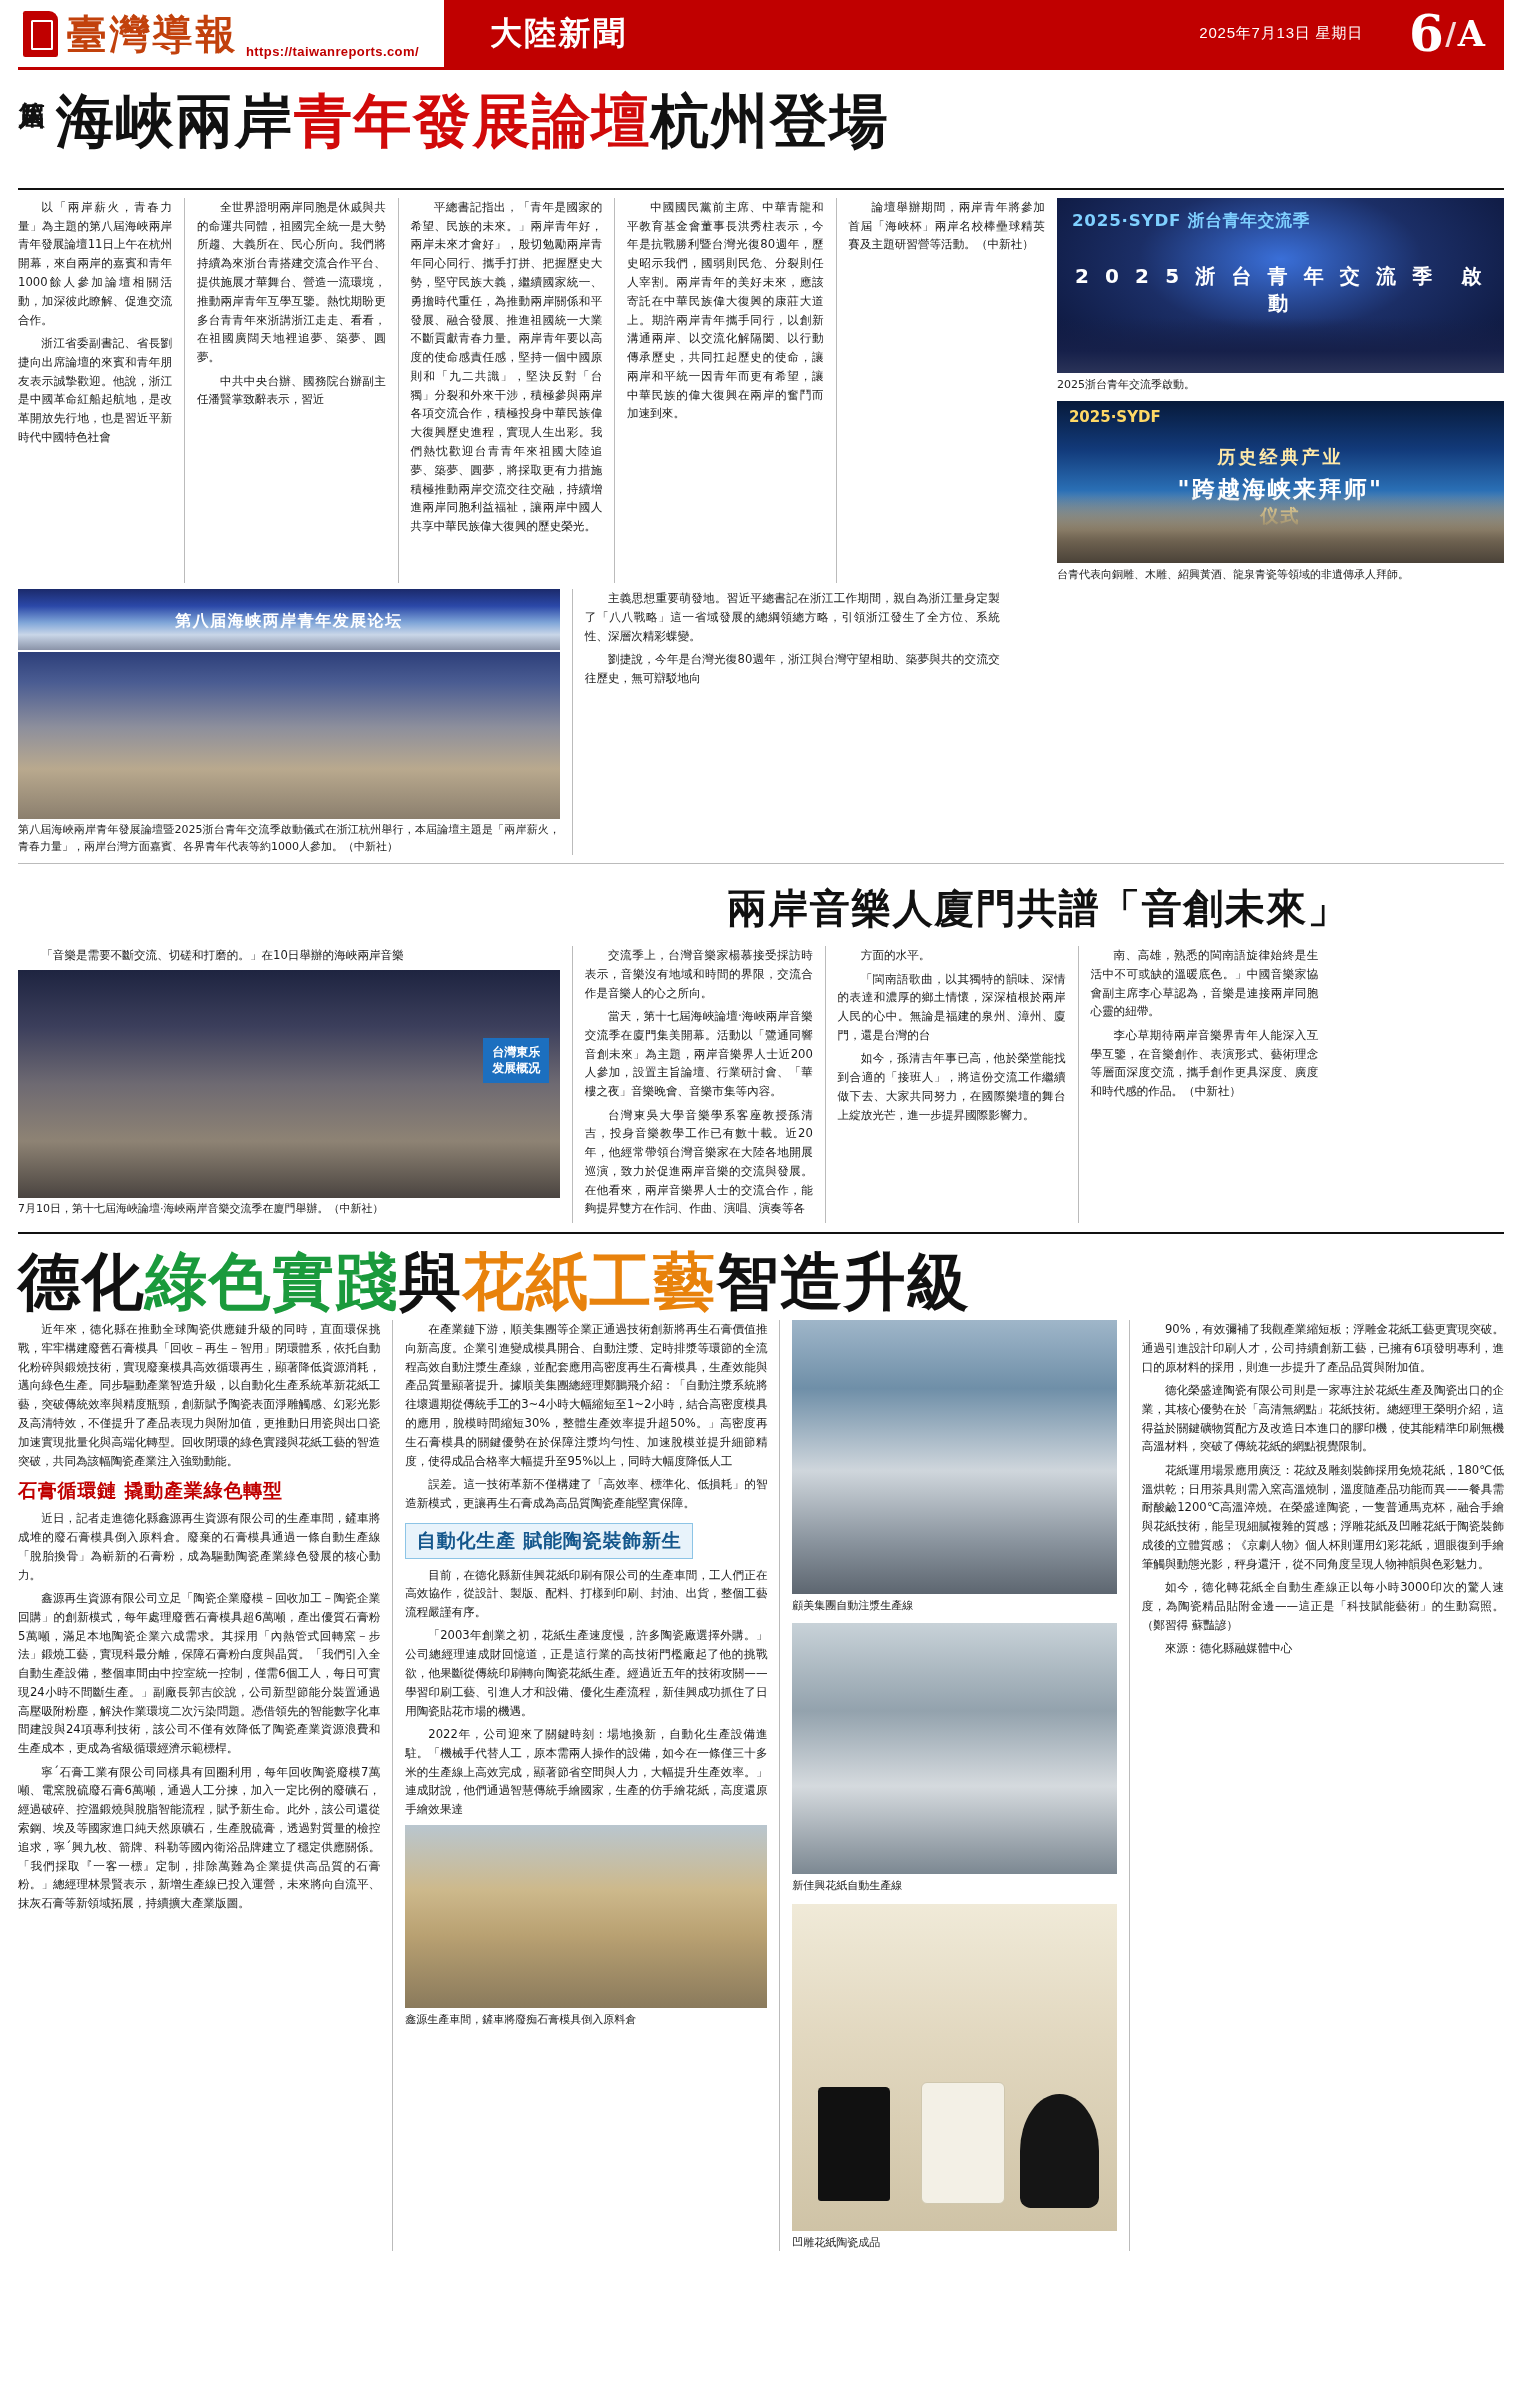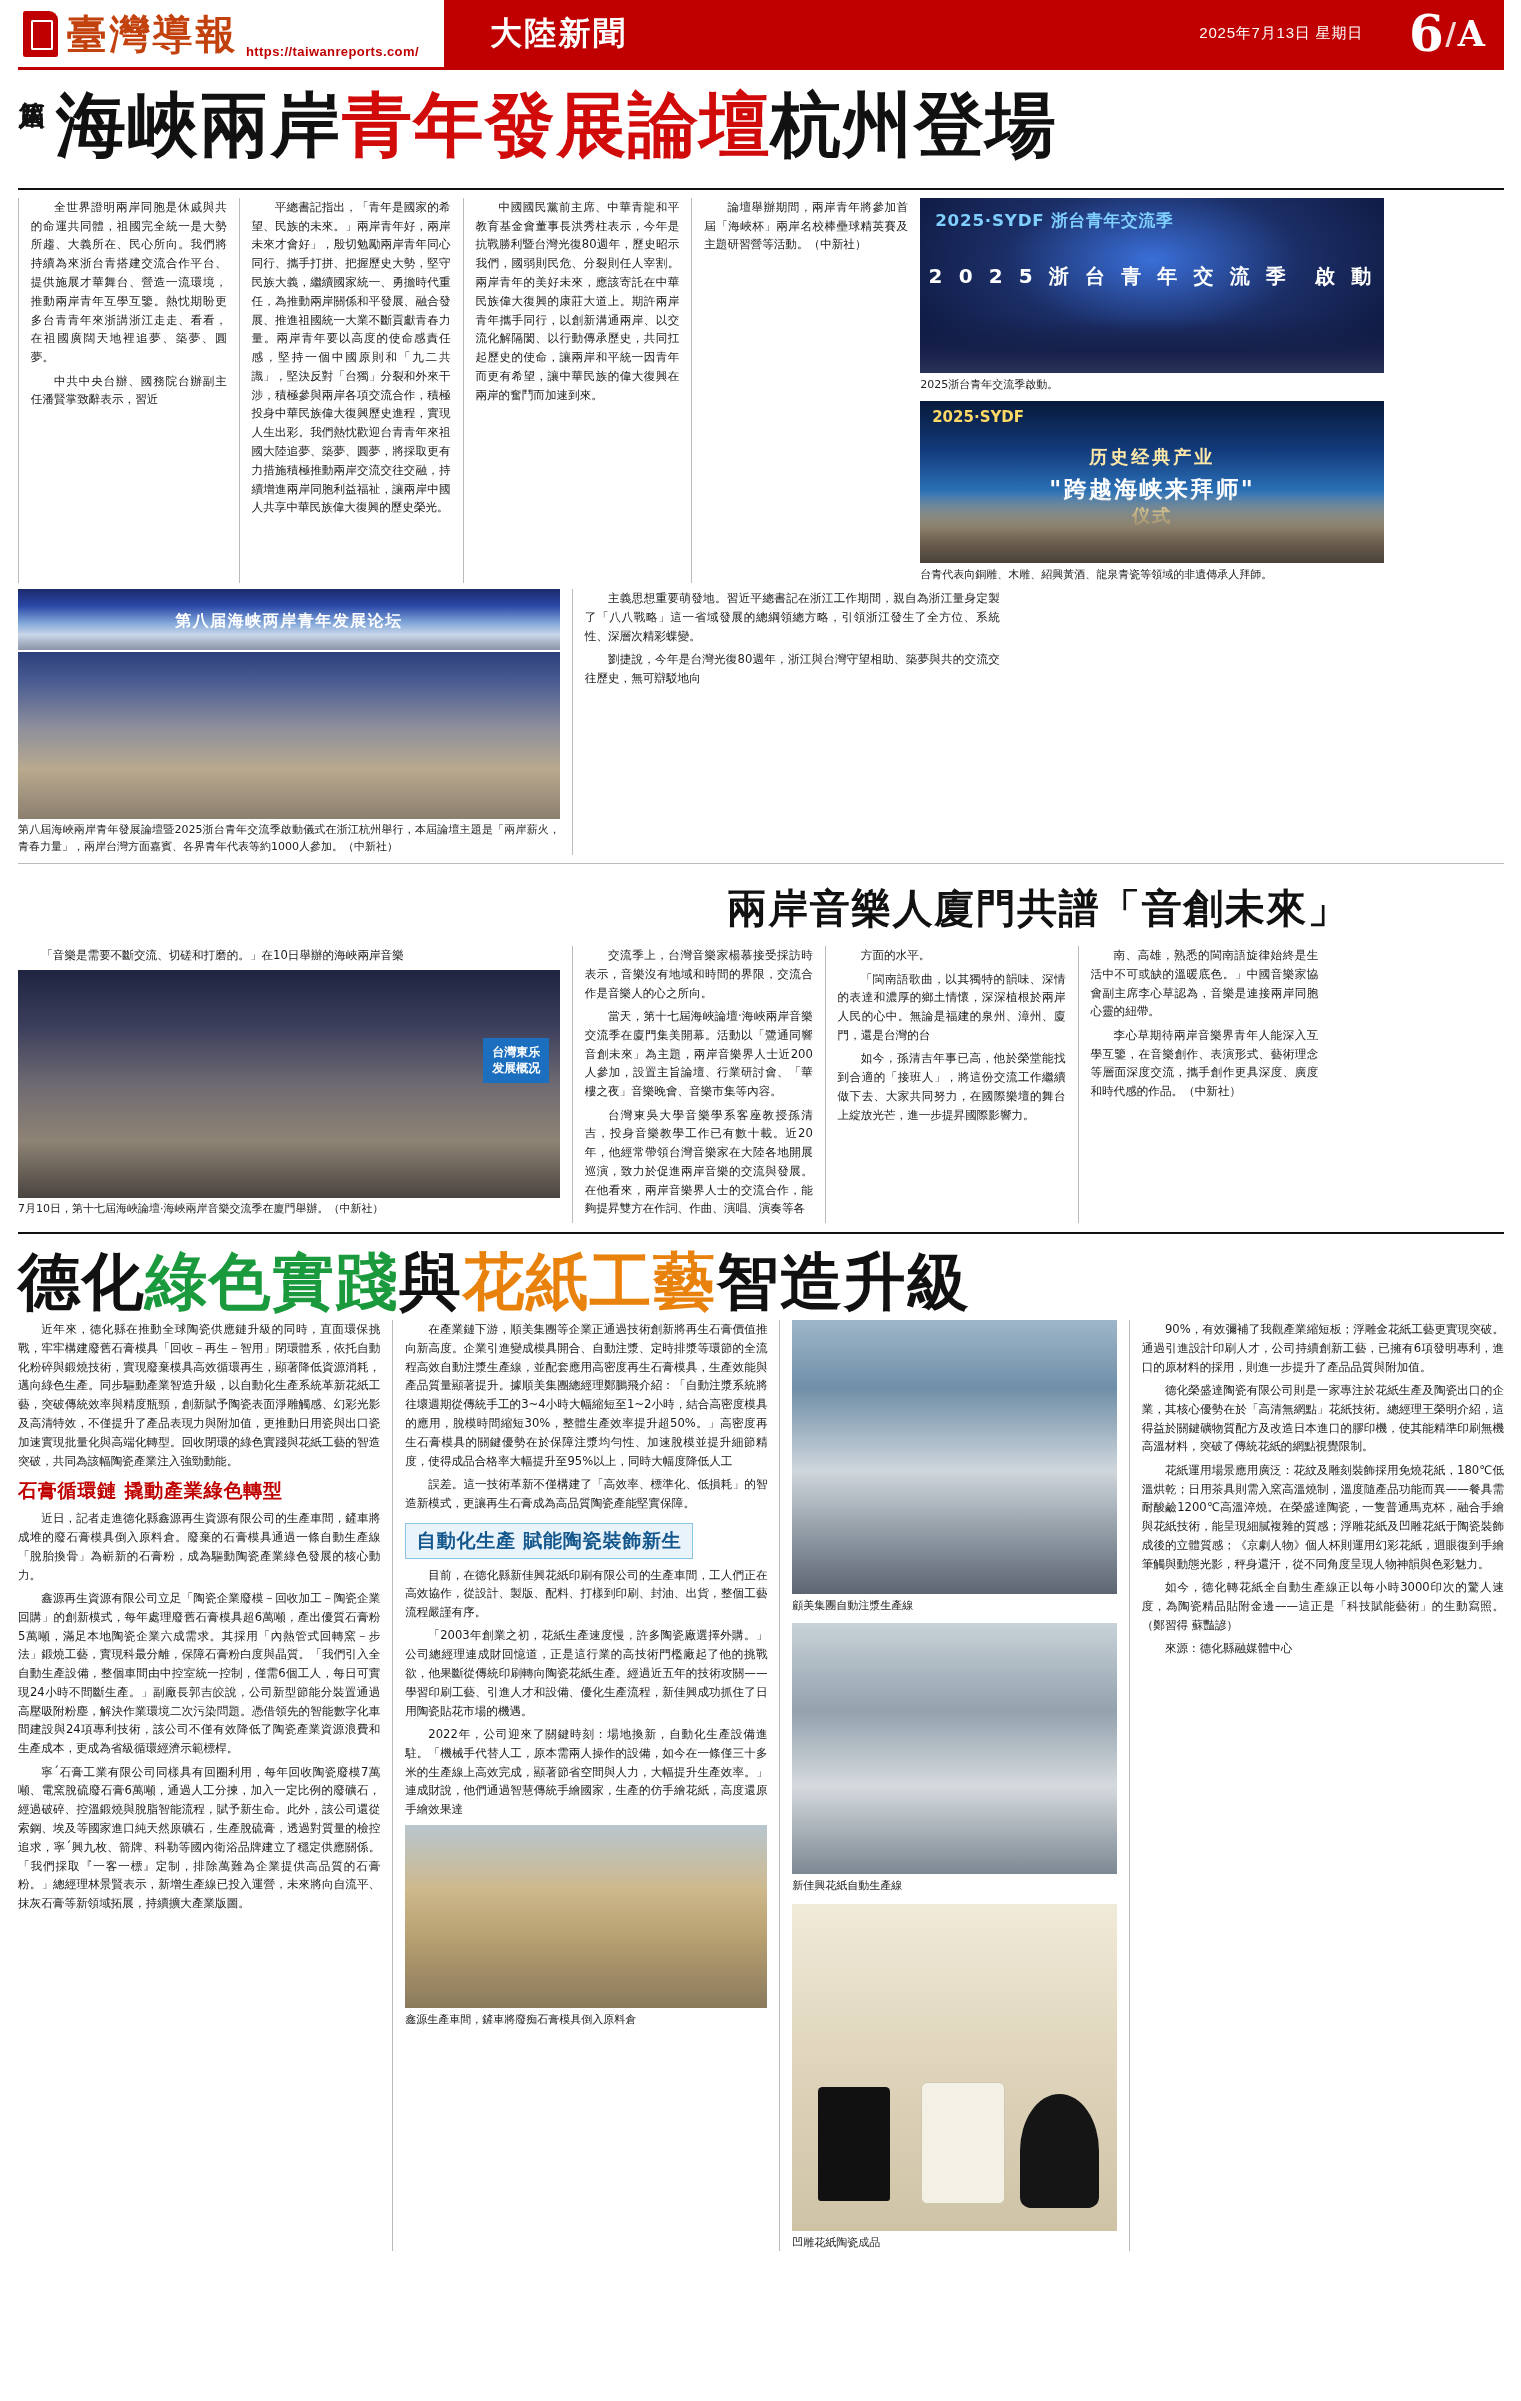--- a/index.html
+++ b/index.html
@@ -64,22 +64,22 @@
 
   
   .headline1-wrap { display:flex; align-items:center; padding:10.7px 0 7.6px; gap:10.7px; }
   .h1-kicker {
     font-family:"DejaVu Serif","Liberation Serif",serif;
     font-size:26px; font-weight:bold; line-height:1.05; color:#111;
     writing-mode:vertical-rl; text-orientation:upright; letter-spacing:1.5px;
     height:91px; display:flex; align-items:center;
   }
   .h1-main {
-    font-family:Liberation Serif, serif;
-    font-size:70px; font-weight:bold; letter-spacing:1.5px; line-height:1;
+    font-family:Liberation Mono, monospace;
+    font-size:58px; font-weight:bold; letter-spacing:1.5px; line-height:1;
     white-space:nowrap;
   }
   .h1-main .blk { color:#111; }
   .h1-main .red { color:#d10a0a; }
   .col { font-size:11.6px; line-height:1.62; text-align:justify; color:#1a1a1a; }
   .col p { margin:0 0 4.6px 0; text-indent:2em; }
   .rule-v { width:0.8px; background:#bbb; }
 
   .caption { font-size:11px; line-height:1.5; color:#222; text-align:justify; margin-top:3.8px; }
 
@@ -160,20 +160,24 @@
   <div class="headline1-wrap">
     <div class="h1-kicker">第八屆</div>
     <div class="h1-main">
       <span class="blk">海峽兩岸</span><span class="red">青年發展論壇</span><span class="blk">杭州登場</span>
     </div>
   </div>
   <div class="hr-thick"></div>
 
   <div class="sec1">
 
+    <div class="col c1">
+      <p>以「兩岸薪火，青春力量」為主題的第八屆海峽兩岸青年發展論壇11日上午在杭州開幕，來自兩岸的嘉賓和青年1000餘人參加論壇相關活動，加深彼此瞭解、促進交流合作。</p>
+      <p>浙江省委副書記、省長劉捷向出席論壇的來賓和青年朋友表示誠摯歡迎。他說，浙江是中國革命紅船起航地，是改革開放先行地，也是習近平新時代中國特色社會</p>
+    </div>
     <div class="rule-v"></div>
 
     <div class="col c2">
       <p>全世界證明兩岸同胞是休戚與共的命運共同體，祖國完全統一是大勢所趨、大義所在、民心所向。我們將持續為來浙台青搭建交流合作平台、提供施展才華舞台、營造一流環境，推動兩岸青年互學互鑒。熱忱期盼更多台青青年來浙講浙江走走、看看，在祖國廣闊天地裡追夢、築夢、圓夢。</p>
       <p>中共中央台辦、國務院台辦副主任潘賢掌致辭表示，習近</p>
     </div>
     <div class="rule-v"></div>
 
     <div class="col c3">
       <p>平總書記指出，「青年是國家的希望、民族的未來。」兩岸青年好，兩岸未來才會好」，殷切勉勵兩岸青年同心同行、攜手打拼、把握歷史大勢，堅守民族大義，繼續國家統一、勇擔時代重任，為推動兩岸關係和平發展、融合發展、推進祖國統一大業不斷貢獻青春力量。兩岸青年要以高度的使命感責任感，堅持一個中國原則和「九二共識」，堅決反對「台獨」分裂和外來干涉，積極參與兩岸各項交流合作，積極投身中華民族偉大復興歷史進程，實現人生出彩。我們熱忱歡迎台青青年來祖國大陸追夢、築夢、圓夢，將採取更有力措施積極推動兩岸交流交往交融，持續增進兩岸同胞利益福祉，讓兩岸中國人共享中華民族偉大復興的歷史榮光。</p>

